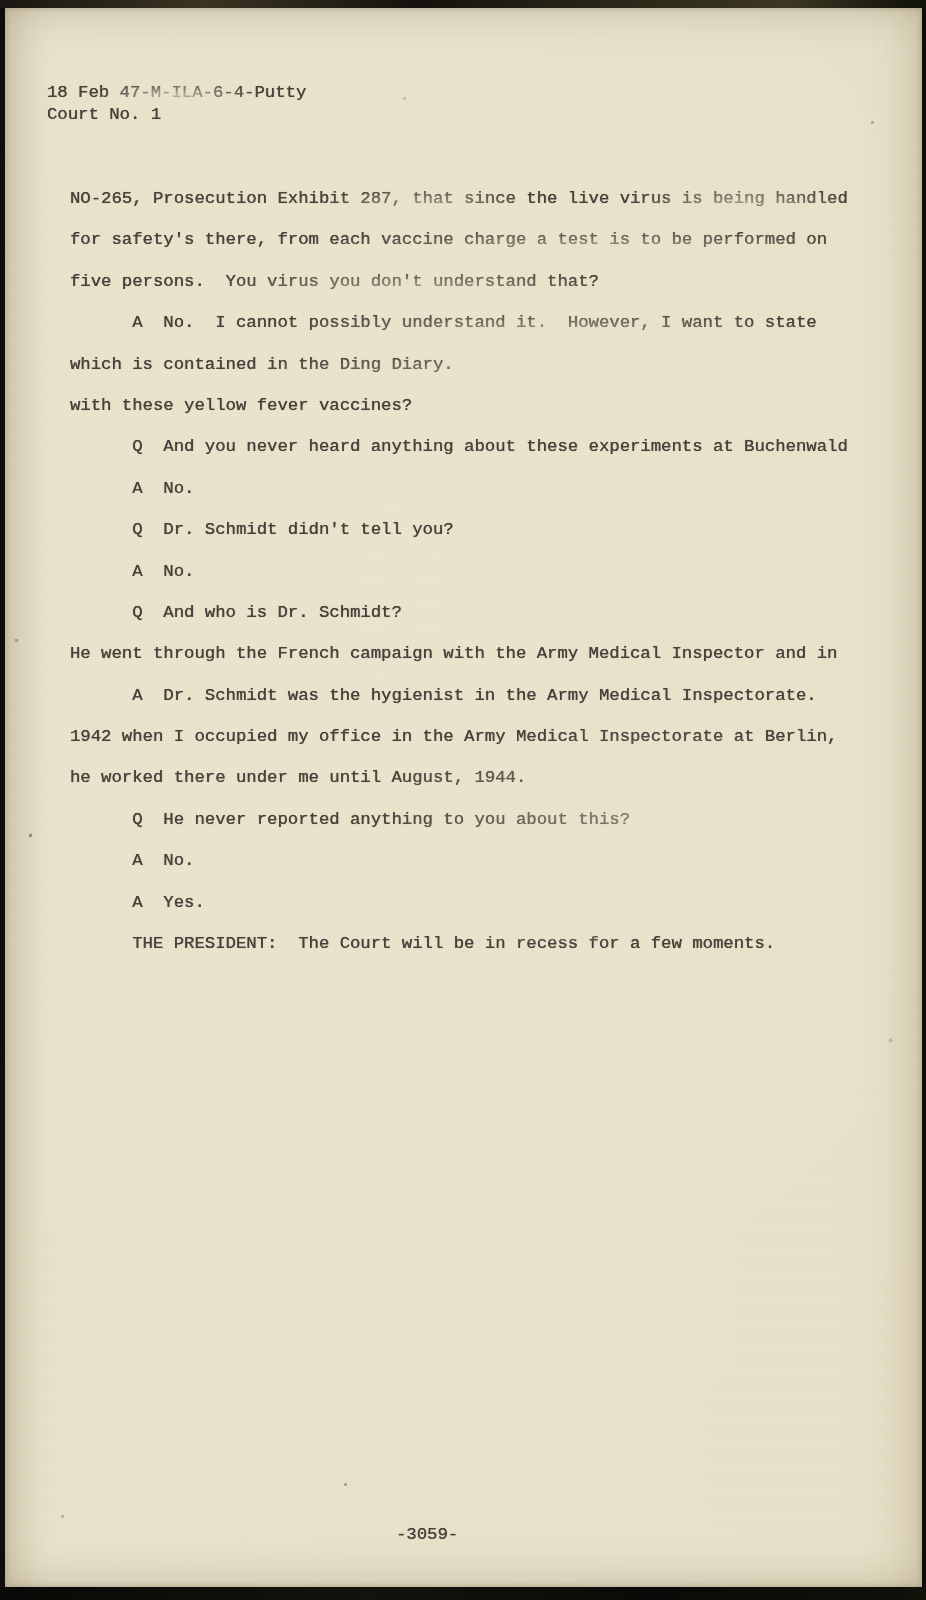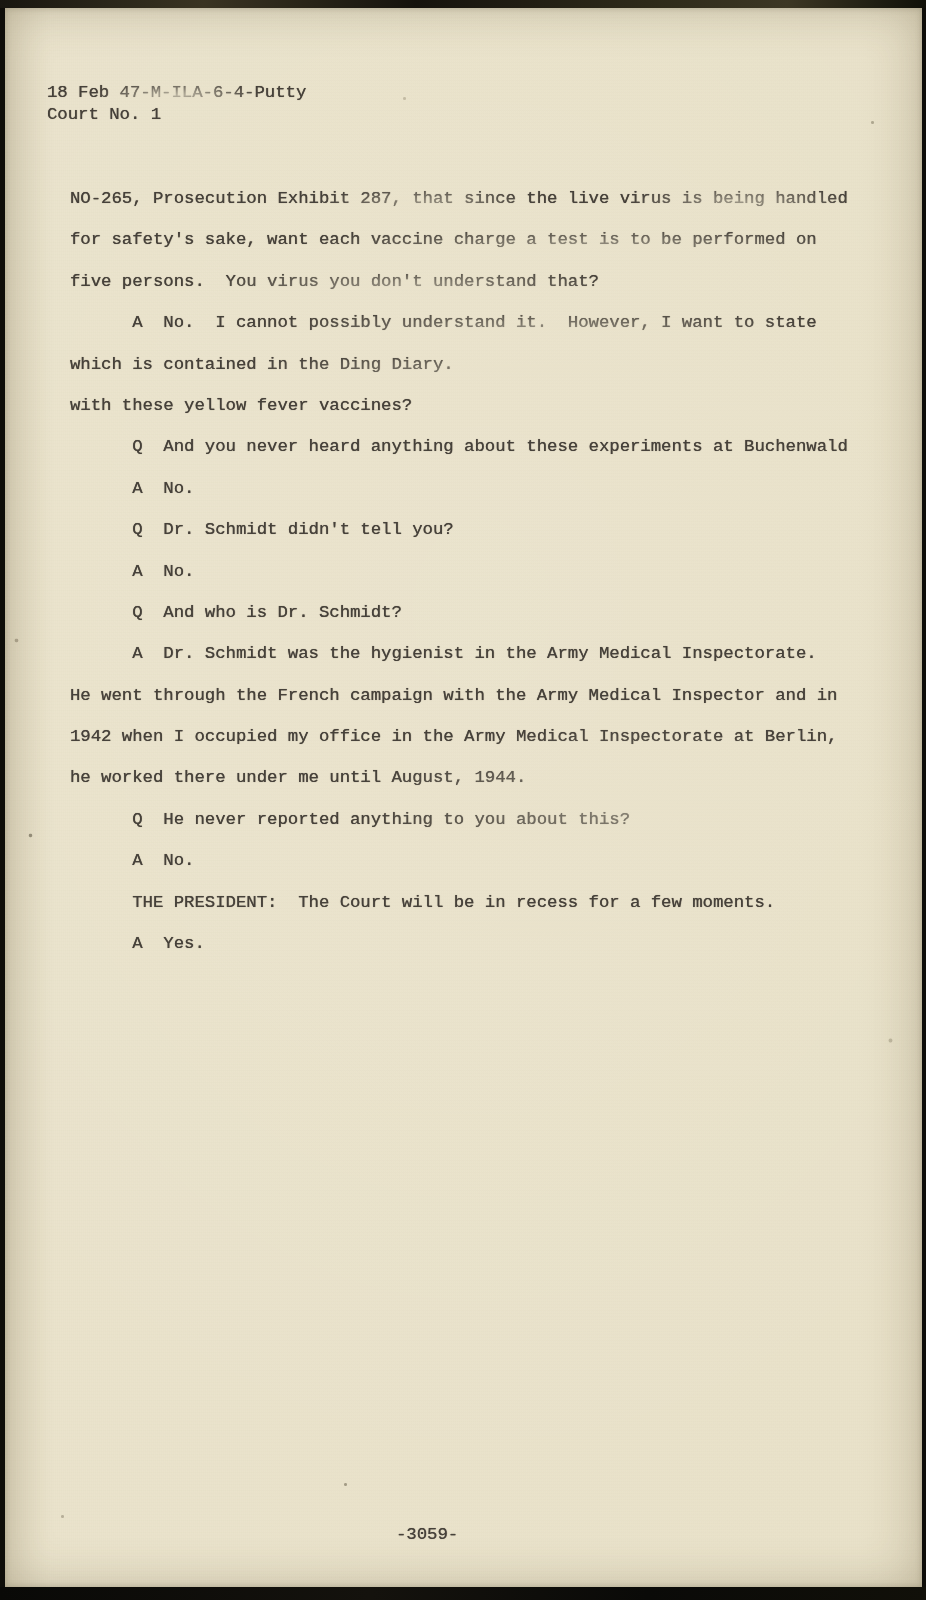--- a/index.html
+++ b/index.html
@@ -60,38 +60,38 @@
     <div class="grain"></div>
   </div>
 
   <div class="header-block typed">
     <div class="hline">18 Feb 47-M-ILA-6-4-Putty</div>
     <div class="hline">Court No. 1</div>
   </div>
 
   <div class="body-block typed">
     <div class="bline">NO-265, Prosecution Exhibit 287, that since the live virus is being handled</div>
-    <div class="bline">for safety's sake, want each vaccine charge a test is to be performed on</div>
+    <div class="bline">for safety's there, from each vaccine charge a test is to be performed on</div>
     <div class="bline">five persons.  You virus you don't understand that?</div>
     <div class="bline">      A  No.  I cannot possibly understand it.  However, I want to state</div>
     <div class="bline">which is contained in the Ding Diary.</div>
     <div class="bline">with these yellow fever vaccines?</div>
     <div class="bline">      Q  And you never heard anything about these experiments at Buchenwald</div>
     <div class="bline">      A  No.</div>
     <div class="bline">      Q  Dr. Schmidt didn't tell you?</div>
     <div class="bline">      A  No.</div>
     <div class="bline">      Q  And who is Dr. Schmidt?</div>
+    <div class="bline">He went through the French campaign with the Army Medical Inspector and in</div>
     <div class="bline">      A  Dr. Schmidt was the hygienist in the Army Medical Inspectorate.</div>
-    <div class="bline">He went through the French campaign with the Army Medical Inspector and in</div>
     <div class="bline">1942 when I occupied my office in the Army Medical Inspectorate at Berlin,</div>
     <div class="bline">he worked there under me until August, 1944.</div>
     <div class="bline">      Q  He never reported anything to you about this?</div>
     <div class="bline">      A  No.</div>
+    <div class="bline">      A  Yes.</div>
     <div class="bline">      THE PRESIDENT:  The Court will be in recess for a few moments.</div>
-    <div class="bline">      A  Yes.</div>
   </div>
 
   <div class="pagenum typed">-3059-</div>
 
   <div class="fade" style="left:95px;top:80px;width:165px;height:30px;opacity:.75;"></div>
   <div class="fade" style="left:318px;top:186px;width:215px;height:32px;opacity:.5;"></div>
   <div class="fade" style="left:628px;top:184px;width:225px;height:36px;opacity:.55;"></div>
   <div class="fade" style="left:300px;top:228px;width:580px;height:34px;opacity:.5;"></div>
   <div class="fade" style="left:200px;top:268px;width:430px;height:34px;opacity:.5;"></div>
   <div class="fade" style="left:260px;top:310px;width:560px;height:34px;opacity:.45;"></div>

